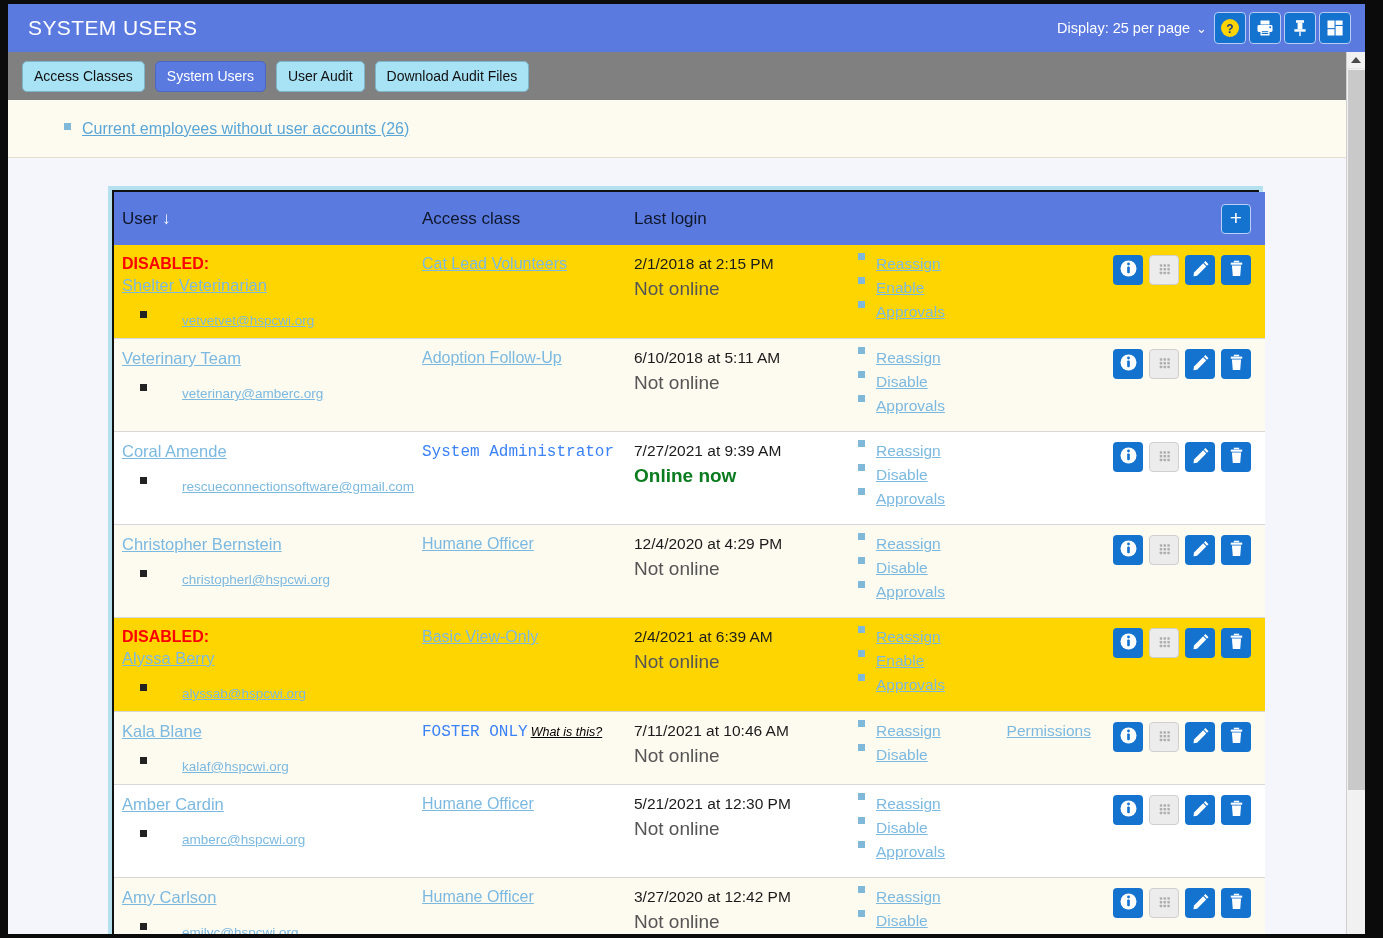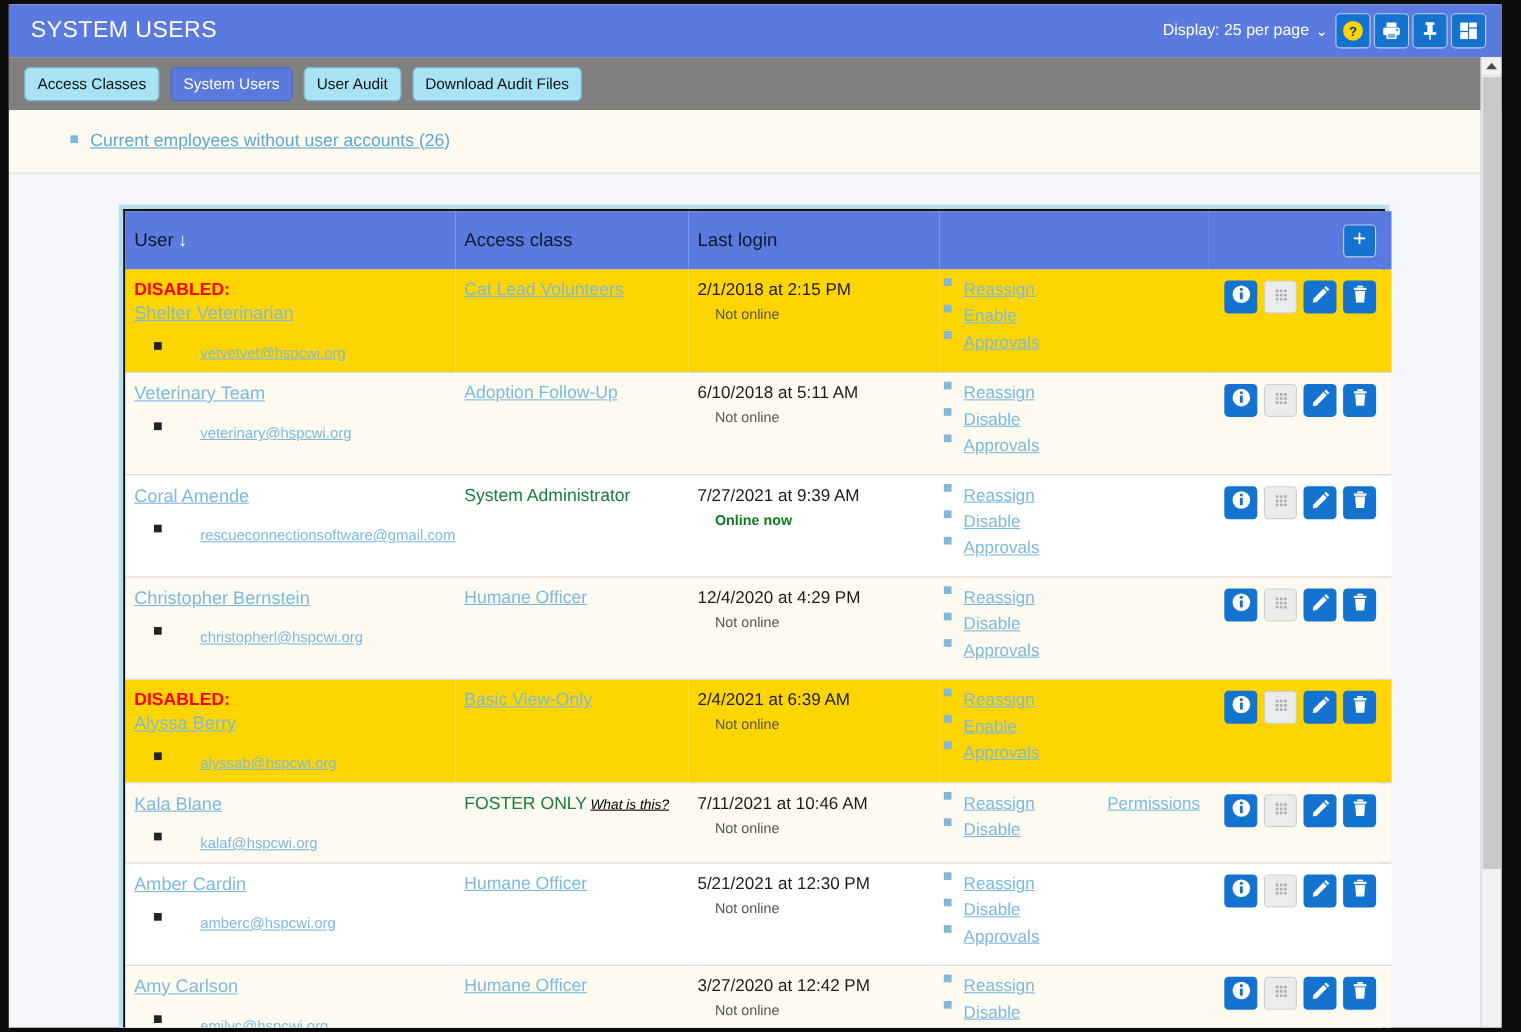--- a/index.html
+++ b/index.html
@@ -178,25 +178,25 @@
   tbody tr.even td { background: #fdfaf0; }
   tbody tr.disabled td { background: #ffd500; }
 
   a.lnk { color: #7cb9e0; text-decoration: underline; cursor: pointer; }
   .username { font-size: 16.5px; display:inline-block; }
   .disabled-tag { color: #ff0000; font-weight: bold; font-size: 16px; display:block; margin-bottom: 3px; }
   .email-row { display: flex; align-items: flex-start; margin-top: 18px; padding-left: 18px; gap: 24px; }
   .email-row a { font-size: 13.5px; }
 
   .accesscell { font-size: 16px; }
-  .accesscell .plain { color: #15803d; }
+  .accesscell .plain { color: #3b82f6; font-family: Liberation Mono, monospace; }
   .whatis { color:#000000; font-size: 12.5px; font-style: italic; text-decoration: underline; cursor:pointer; margin-left:3px;}
 
   .logintop { font-size: 15.5px; color:#1b1b1b; }
-  .loginsub { font-size: 13px; color: #555; margin-top: 5px; margin-left: 16px; }
+  .loginsub { font-size: 19px; color: #555; margin-top: 5px; }
   .loginsub.online { color: #0a7c1f; font-weight: bold; }
 
   .actcell { padding-left: 4px; }
   .actwrap { display:flex; }
   .actlist { flex: 1 1 auto; }
   .actitem { display:flex; align-items:flex-start; margin-bottom: 6px; }
   .actitem a { font-size: 15.5px; }
   .perm { flex: 0 0 auto; padding-left: 6px; }
   .perm a { font-size: 15.5px; }
 
@@ -382,21 +382,21 @@
                             <rect x="4" y="3.8" width="12" height="2.2" fill="#fff"></rect>
                             <path d="M5.2 6.8 h9.6 l-0.9 11 h-7.8 Z" fill="#fff"></path>
                           </svg></span>
                       </div>
                     </div>
                   </td>
                 </tr>
                 <tr class="even">
                   <td><a class="lnk username">Veterinary Team</a><div class="email-row">
                       <span class="bullet dark"></span>
-                      <a class="lnk">veterinary@hspcwi.org</a>
+                      <a class="lnk">veterinary@amberc.org</a>
                     </div></td>
                   <td class="accesscell"><a class="lnk">Adoption Follow-Up</a></td>
                   <td>
                     <div class="logintop">6/10/2018 at 5:11 AM</div>
                     <div class="loginsub">Not online</div>
                   </td>
                   <td class="actcell">
                     <div class="actwrap">
                       <div class="actlist">
                         <div class="actitem">

